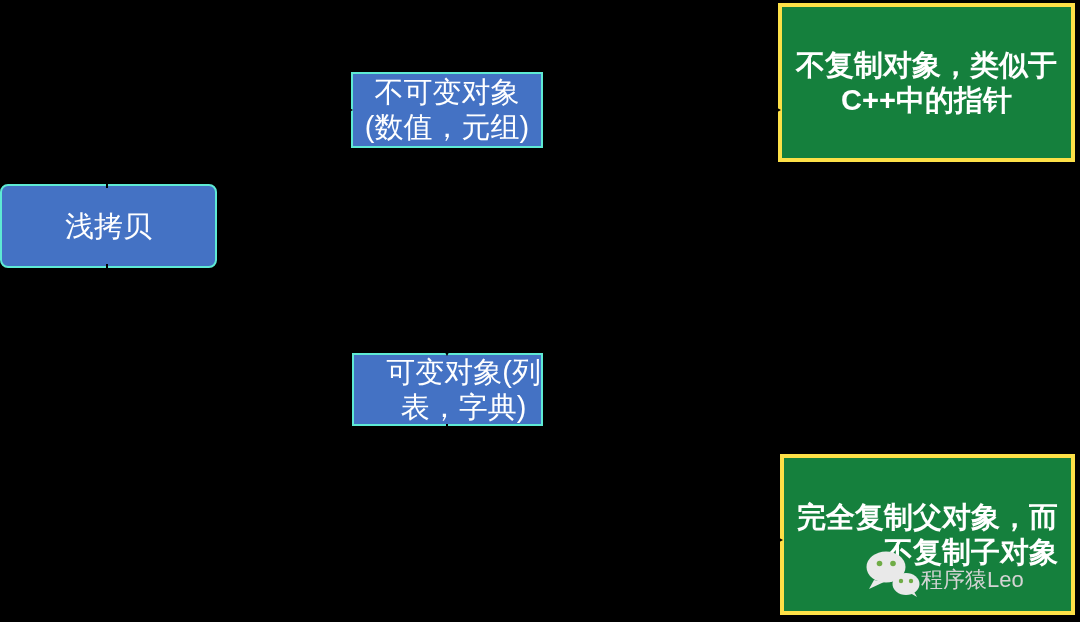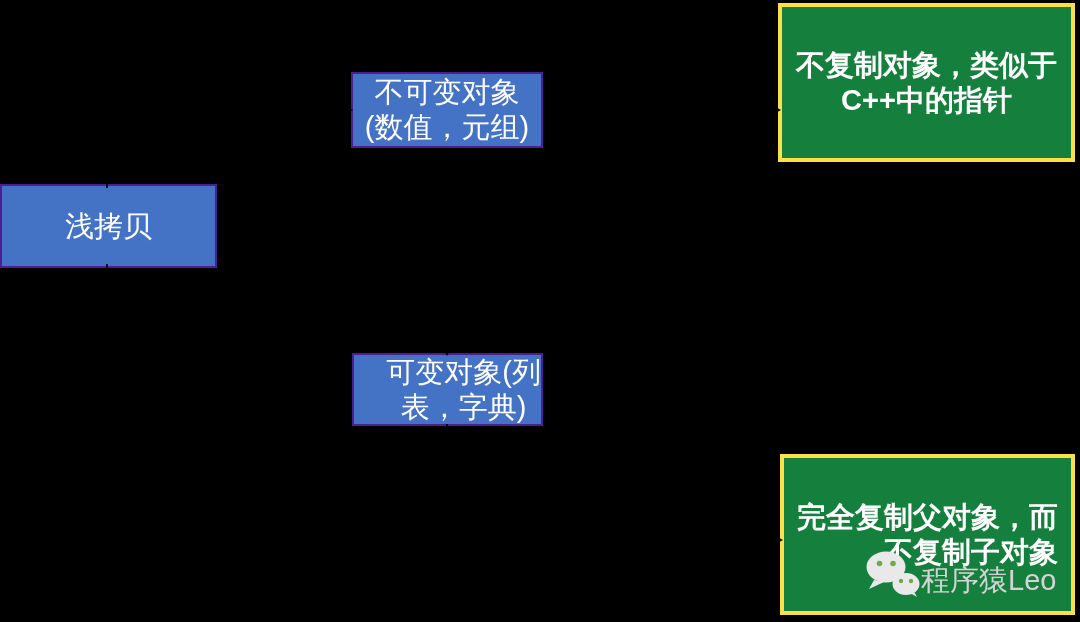--- a/index.html
+++ b/index.html
@@ -17,24 +17,24 @@
     display: flex;
     align-items: center;
     justify-content: center;
     text-align: center;
     color: #FFFFFF;
     font-size: 29px;
     line-height: 35px;
     white-space: pre-line;
     z-index: 1;
   }
-  .blue  { background: #4472C4; border: 2px solid #4c1d95; }
+  .blue  { background: #4472C4; border: 2px solid #5eead4; }
   .green { background: #15803d; border: 4px solid #fde047; font-weight: bold; }
 
-  .n-shallow   { left: 0;   top: 184; width: 217; height: 84; }
+  .n-shallow   { left: 0;   top: 184; width: 217; height: 84; border-radius: 8px; }
   .n-immutable { left: 351; top: 72;  width: 192; height: 76; }
   .n-mutable   { left: 352; top: 353; width: 191; height: 73; }
   .n-nocopy    { left: 778; top: 3;   width: 297; height: 159; }
   .n-fullcopy  { left: 779; top: 215; width: 296; height: 168; }
   .n-parent    { left: 780; top: 454; width: 295; height: 161; }
 
   
   .conn { position: absolute; background: #000000; z-index: 2; }
   .arr-r { position: absolute; width: 0; height: 0; z-index: 2;
            border-top: 6px solid transparent; border-bottom: 6px solid transparent;
@@ -81,21 +81,21 @@
   .n-shallow{left:0;top:184px;width:217px;height:84px;}
   .n-immutable{left:351px;top:72px;width:192px;height:76px;}
   .n-mutable{left:352px;top:353px;width:191px;height:73px;justify-content:flex-end;}
   .n-nocopy{left:778px;top:3px;width:297px;height:159px;}
   .n-fullcopy{left:779px;top:215px;width:296px;height:168px;}
   .n-parent{left:780px;top:454px;width:295px;height:161px;text-align:right;}
 
   .wm-icon { left: 866px; top: 551px; width: 54px; height: 46px; z-index: 5; }
   .wm-text {
     left: 921px; top: 563px;
-    font-size: 29px; line-height: 34px;
+    font-size: 22px; line-height: 34px;
     color: #D4D4D4;
     z-index: 5;
     white-space: nowrap;
   }
 </style>
 </head>
 <body>
 
 <div class="canvas">
 

